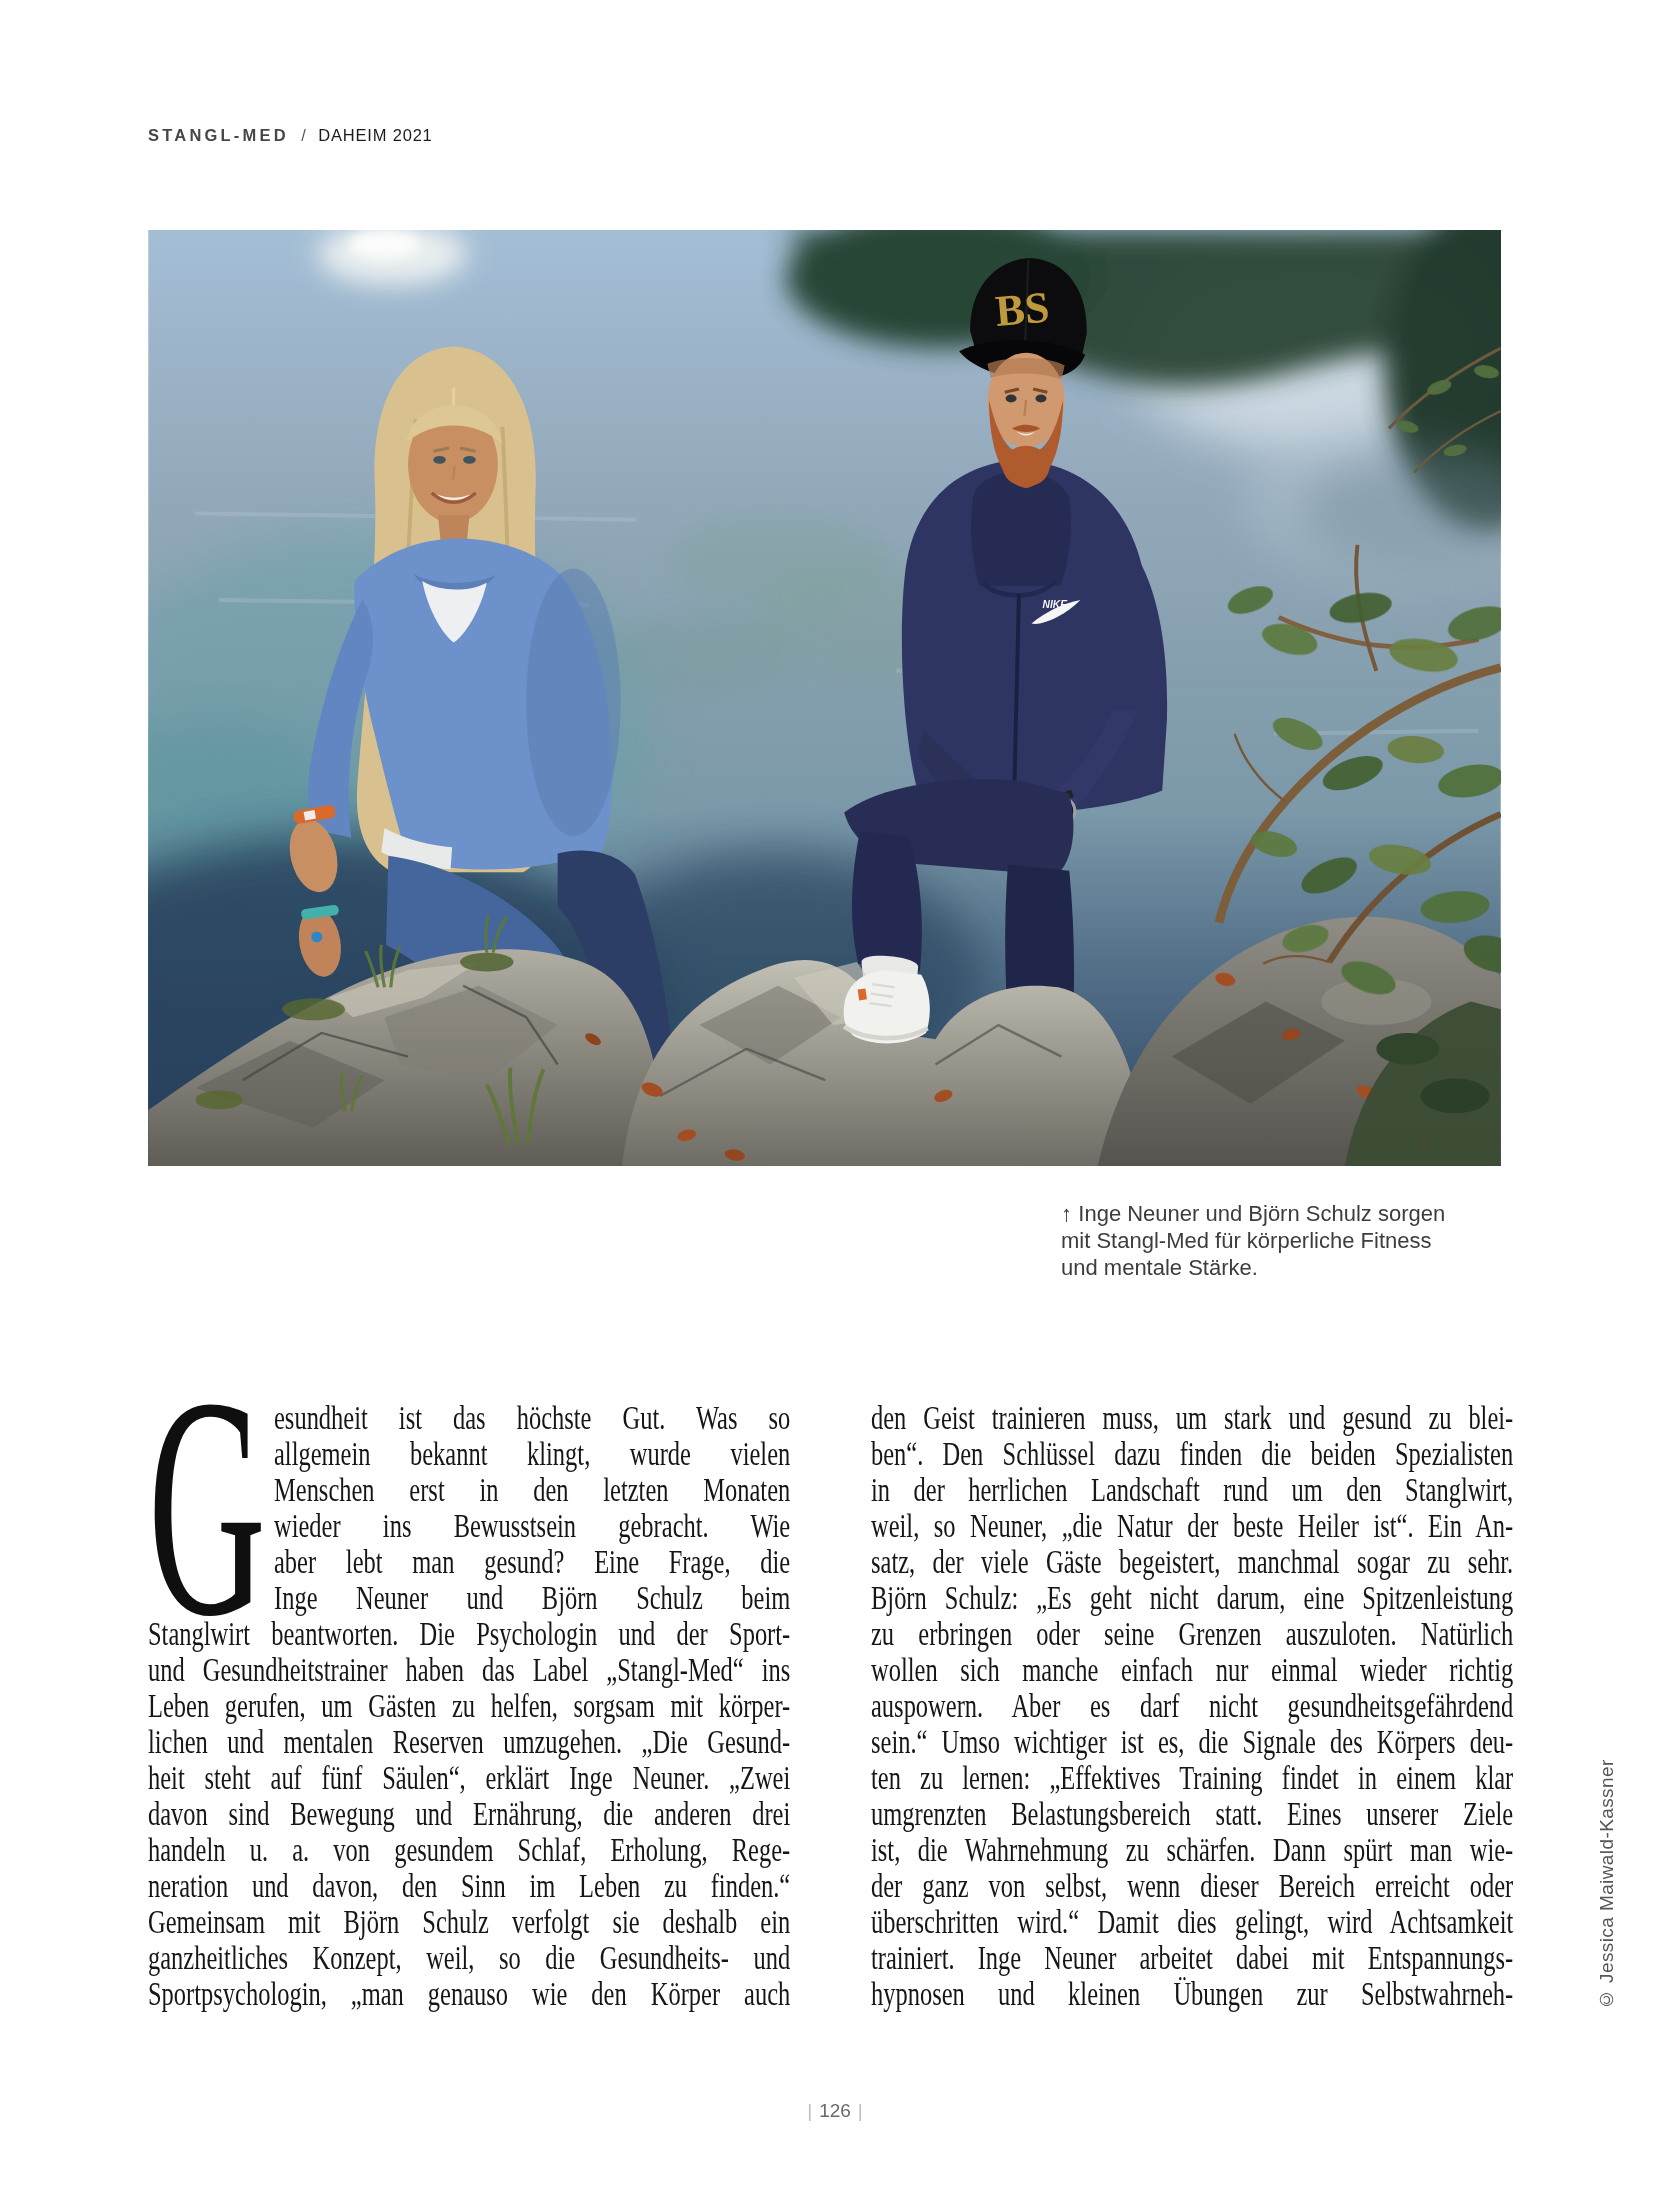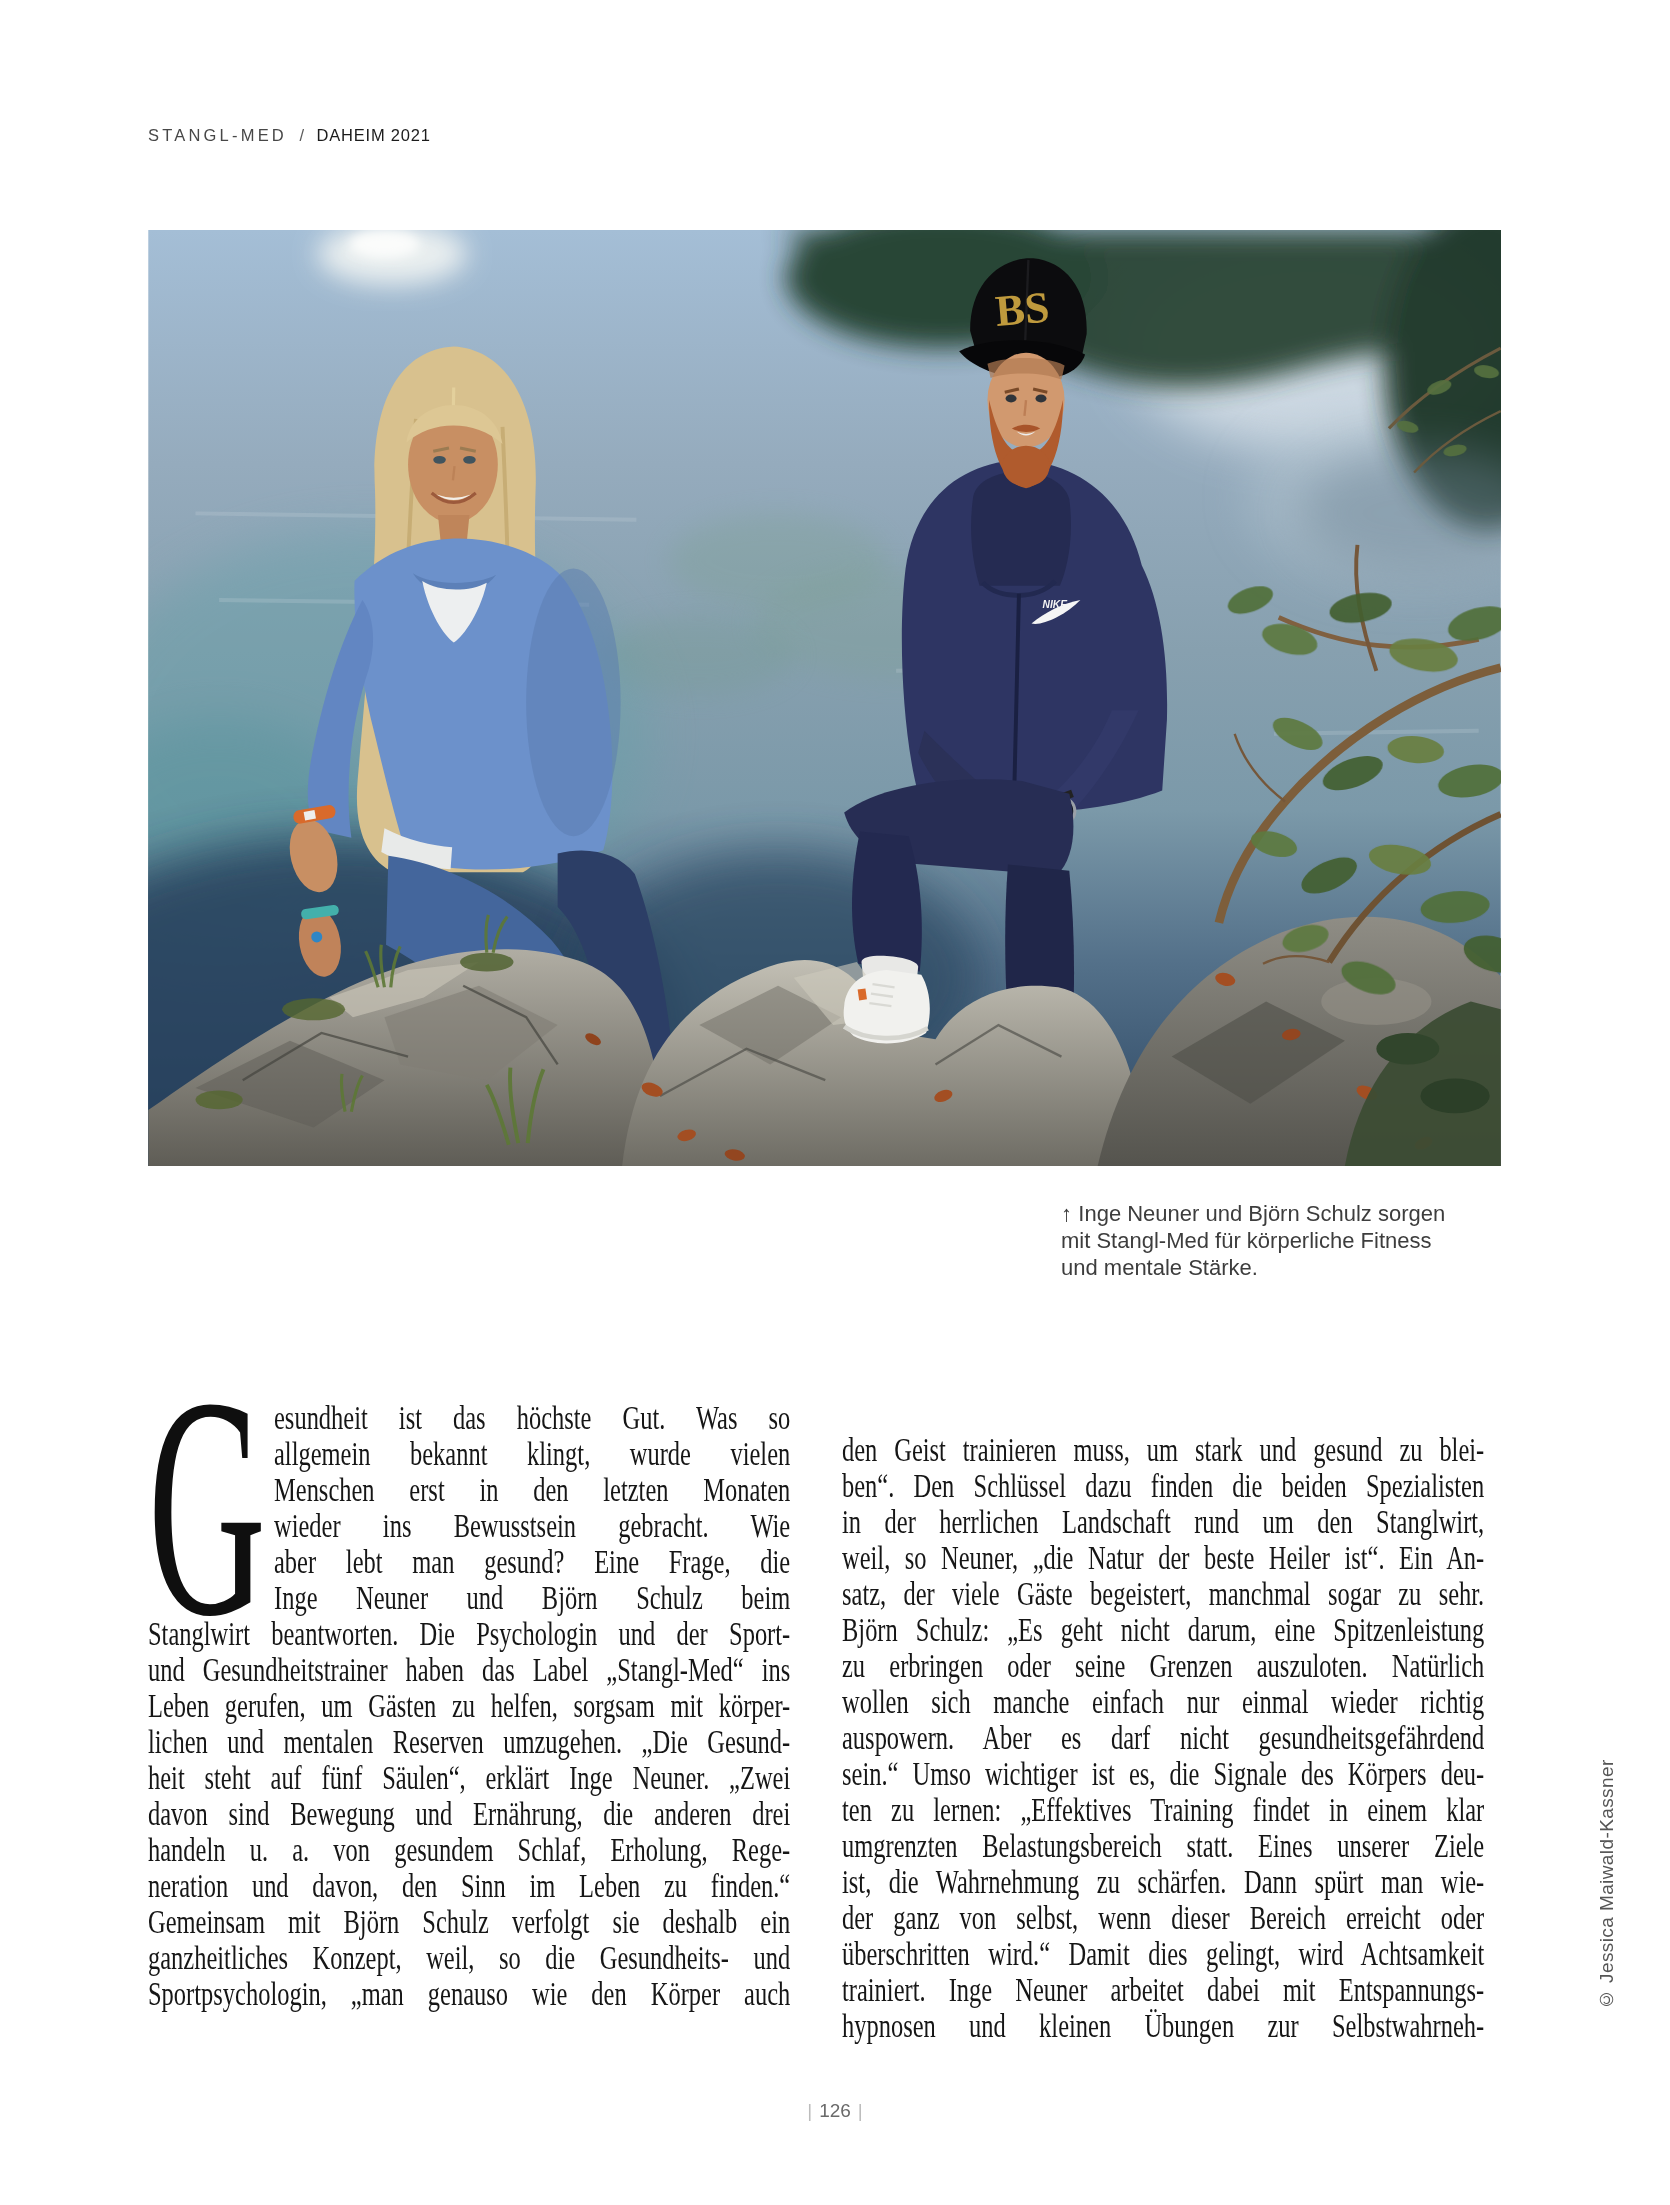--- a/index.html
+++ b/index.html
@@ -2,33 +2,33 @@
 <html style="font-size:12.6px"><head>
 <meta charset="utf-8">
 <style>
   html,body{margin:0;padding:0;background:#e8e8e8;}
   .page{
     position:relative;width:1670px;height:2205px;background:#ffffff;overflow:hidden;
     font-family:"Liberation Sans",sans-serif;
   }
   
   .kicker{position:absolute;left:148px;top:126px;font-size:16.5px;color:#3f3f3f;white-space:nowrap;}
-  .kicker .brand{letter-spacing:3.2px;font-weight:400;color:#474747;}
+  .kicker .brand{letter-spacing:3.2px;font-weight:700;color:#474747;}
   .kicker .sep{margin:0 7.9px;color:#5a5a5a;font-weight:400;}
   .kicker .issue{font-weight:400;letter-spacing:0.8px;color:#1c1c1c;}
   
   .photo{position:absolute;left:148px;top:230px;width:1353px;height:936px;}
   .photo svg{display:block;width:100%;height:100%;}
   
   .caption{position:absolute;left:1061px;top:1200px;width:453px;font-size:22px;line-height:27px;color:#3d3d3d;}
   .caption .arrow{margin-right:6.3px;color:#3d3d3d;}
   
   .colwrap{position:absolute;top:1400px;width:643px;height:630px;}
   .colwrap.left{left:148px;}
-  .colwrap.right{left:842px;margin-top:32px;}
+  .colwrap.right{left:871px;}
   .colInner{width:892px;transform:scaleX(0.72);transform-origin:0 0;}
   .bodyline{
     font-family:"Liberation Serif",serif;font-size:34px;line-height:36px;color:#161616;
     text-align:justify;text-align-last:justify;white-space:normal;
   }
   .dropcap{float:left;width:175px;height:197px;position:relative;}
   .dropcap .g{
     position:absolute;left:0;top:-11px;font-family:"Liberation Serif",serif;
     font-size:315px;line-height:236px;color:#0f0f0f;
     transform:scaleX(0.72);transform-origin:left top;

